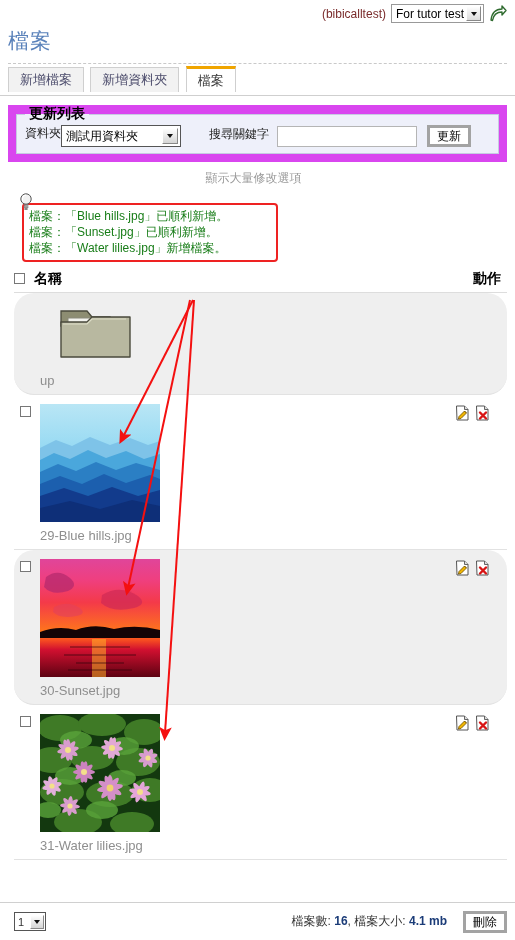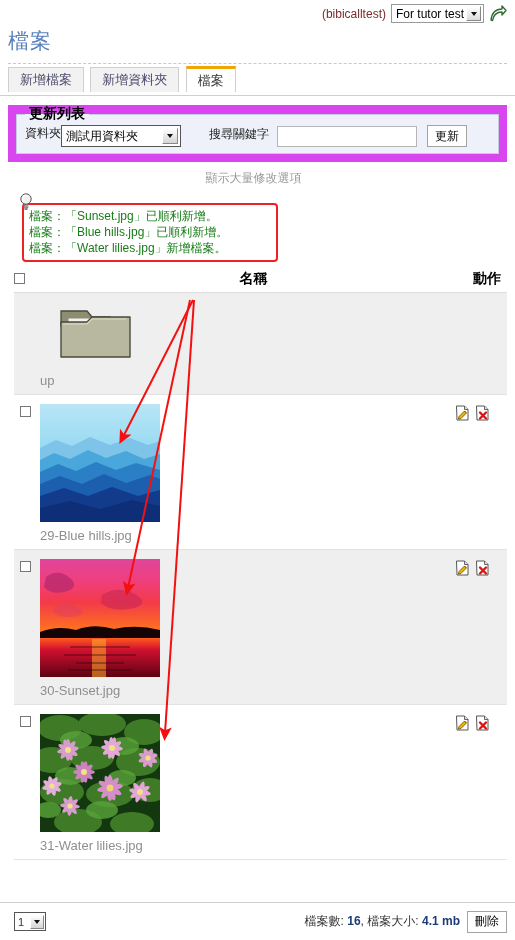--- a/index.html
+++ b/index.html
@@ -94,58 +94,58 @@
   }
   .selectbox .arrowbox i {
     width:0;height:0;border-left:3px solid transparent;border-right:3px solid transparent;
     border-top:4px solid #111;display:block;
   }
   .textinput {
     border:1px solid #b5b5b5; background:#fff; height:21px; width:140px;
     font-size:12px; padding:0 3px; font-family:"Liberation Sans", sans-serif;
   }
   .btn {
-    border:1px solid #a3a3a3; background:#fff; height:22px; padding:0 7px;
+    border:3px solid #a3a3a3; background:#fff; height:22px; padding:0 7px;
     font-size:12px; color:#000; font-family:"Liberation Sans", sans-serif;
     cursor:pointer;
   }
   #bulklink { text-align:center; margin: 8px 8px 0 0; font-size:12px; color:#9a9a9a; }
 
   
   #msgwrap { position:relative; margin: 12px 0 0 0; height: 62px; }
   #bulbicon { position:absolute; left:18px; top:-7px; width:16px; height:18px; z-index:3; }
   #msgbox {
     position:absolute; left:22px; top:4px; width:256px;
     border:2px solid #ee2222; border-radius:4px; background:#fff;
     padding:3px 5px 4px 5px; z-index:2;
   }
   #msgbox div { color:#187d18; font-size:12px; line-height:16px; white-space:nowrap; }
 
   
   #listhead {
     display:flex; align-items:center; height:26px;
     margin: 6px 8px 0 14px; font-size:14px; font-weight:bold; color:#000;
-    border-bottom:1px solid #ddd; padding-bottom:2px;text-align:center;
+    border-bottom:1px solid #ddd; padding-bottom:2px;
   }
   .cbox {
     width:11px; height:11px; border:1px solid #777; background:#fff;
     display:inline-block; flex:none;
   }
   #listhead .cbox { margin-right:9px; }
   #listhead .namecol { flex:1; }
   #listhead .actcol { padding-right:6px; }
 
   .row {
     display:flex; align-items:flex-start;
     margin-left:14px; margin-right:8px;
     border-bottom:1px solid #e2e2e2;
     min-height:40px; padding: 9px 0 6px 0;
     position:relative;
   }
-  .row.shaded { background:#efefef; }
+  .row.shaded { background:#efefef;border-radius:20px; }
   .row .cbox { margin: 2px 9px 0 6px; }
   .row .namecell { flex:1; }
   .thumb {
     width:120px; height:118px; border:0; display:block;
     background:#ddd; overflow:hidden; position:relative;
   }
   .foldericon { width:76px; height:62px; position:relative; margin: 8px 0 0 18px; }
   .fname { font-size:13px; color:#8e8e8e; margin-top:6px; display:block; }
   .actions { width:52px; display:flex; gap:5px; justify-content:flex-start; padding-top:1px; }
   .acticon { width:15px; height:16px; display:block; cursor:pointer; }
@@ -164,21 +164,21 @@
   #pagesel .arrowbox {
     width:14px;height:14px;margin-right:1px;
     background: linear-gradient(#fdfdfd,#d5d5d5);
     border:1px solid #888;border-top-color:#fff;border-left-color:#fff;
     display:flex;align-items:center;justify-content:center;
   }
   #pagesel .arrowbox i {
     width:0;height:0;border-left:3px solid transparent;border-right:3px solid transparent;
     border-top:4px solid #111;display:block;
   }
-  #footright { margin-left:auto; display:flex; align-items:center; gap:7px; }
+  #footright { margin-left:auto; display:flex; align-items:center; gap:16px; }
   #stats { font-size:12px; color:#333; }
   #stats b { color:#1b3c78; }
 
   
   #anno { position:absolute; left:0; top:0; width:515px; height:940px; pointer-events:none; z-index:50; }
 </style>
 </head>
 <body>
 
 <div id="header">
@@ -241,22 +241,22 @@
   <span id="bulbicon">
     <svg width="16" height="18" viewBox="0 0 16 18">
       <circle cx="8" cy="7" r="5.2" fill="#f2f2f2" stroke="#555" stroke-width="1"></circle>
       <path d="M8 3 a4 4 0 0 0 -3 6" fill="none" stroke="#fff" stroke-width="1.1"></path>
       <rect x="5.6" y="12.2" width="4.8" height="1.5" fill="#777"></rect>
       <rect x="5.6" y="14.3" width="4.8" height="1.5" fill="#777"></rect>
       <rect x="6.4" y="16.3" width="3.2" height="1.4" fill="#555"></rect>
     </svg>
   </span>
   <div id="msgbox">
+    <div>檔案：「Blue hills.jpg」已順利新增。</div>
     <div>檔案：「Sunset.jpg」已順利新增。</div>
-    <div>檔案：「Blue hills.jpg」已順利新增。</div>
     <div>檔案：「Water lilies.jpg」新增檔案。</div>
   </div>
 </div>
 
 <div id="listhead">
   <span class="cbox"></span>
   <span class="namecol">名稱</span>
   <span class="actcol">動作</span>
 </div>
 

